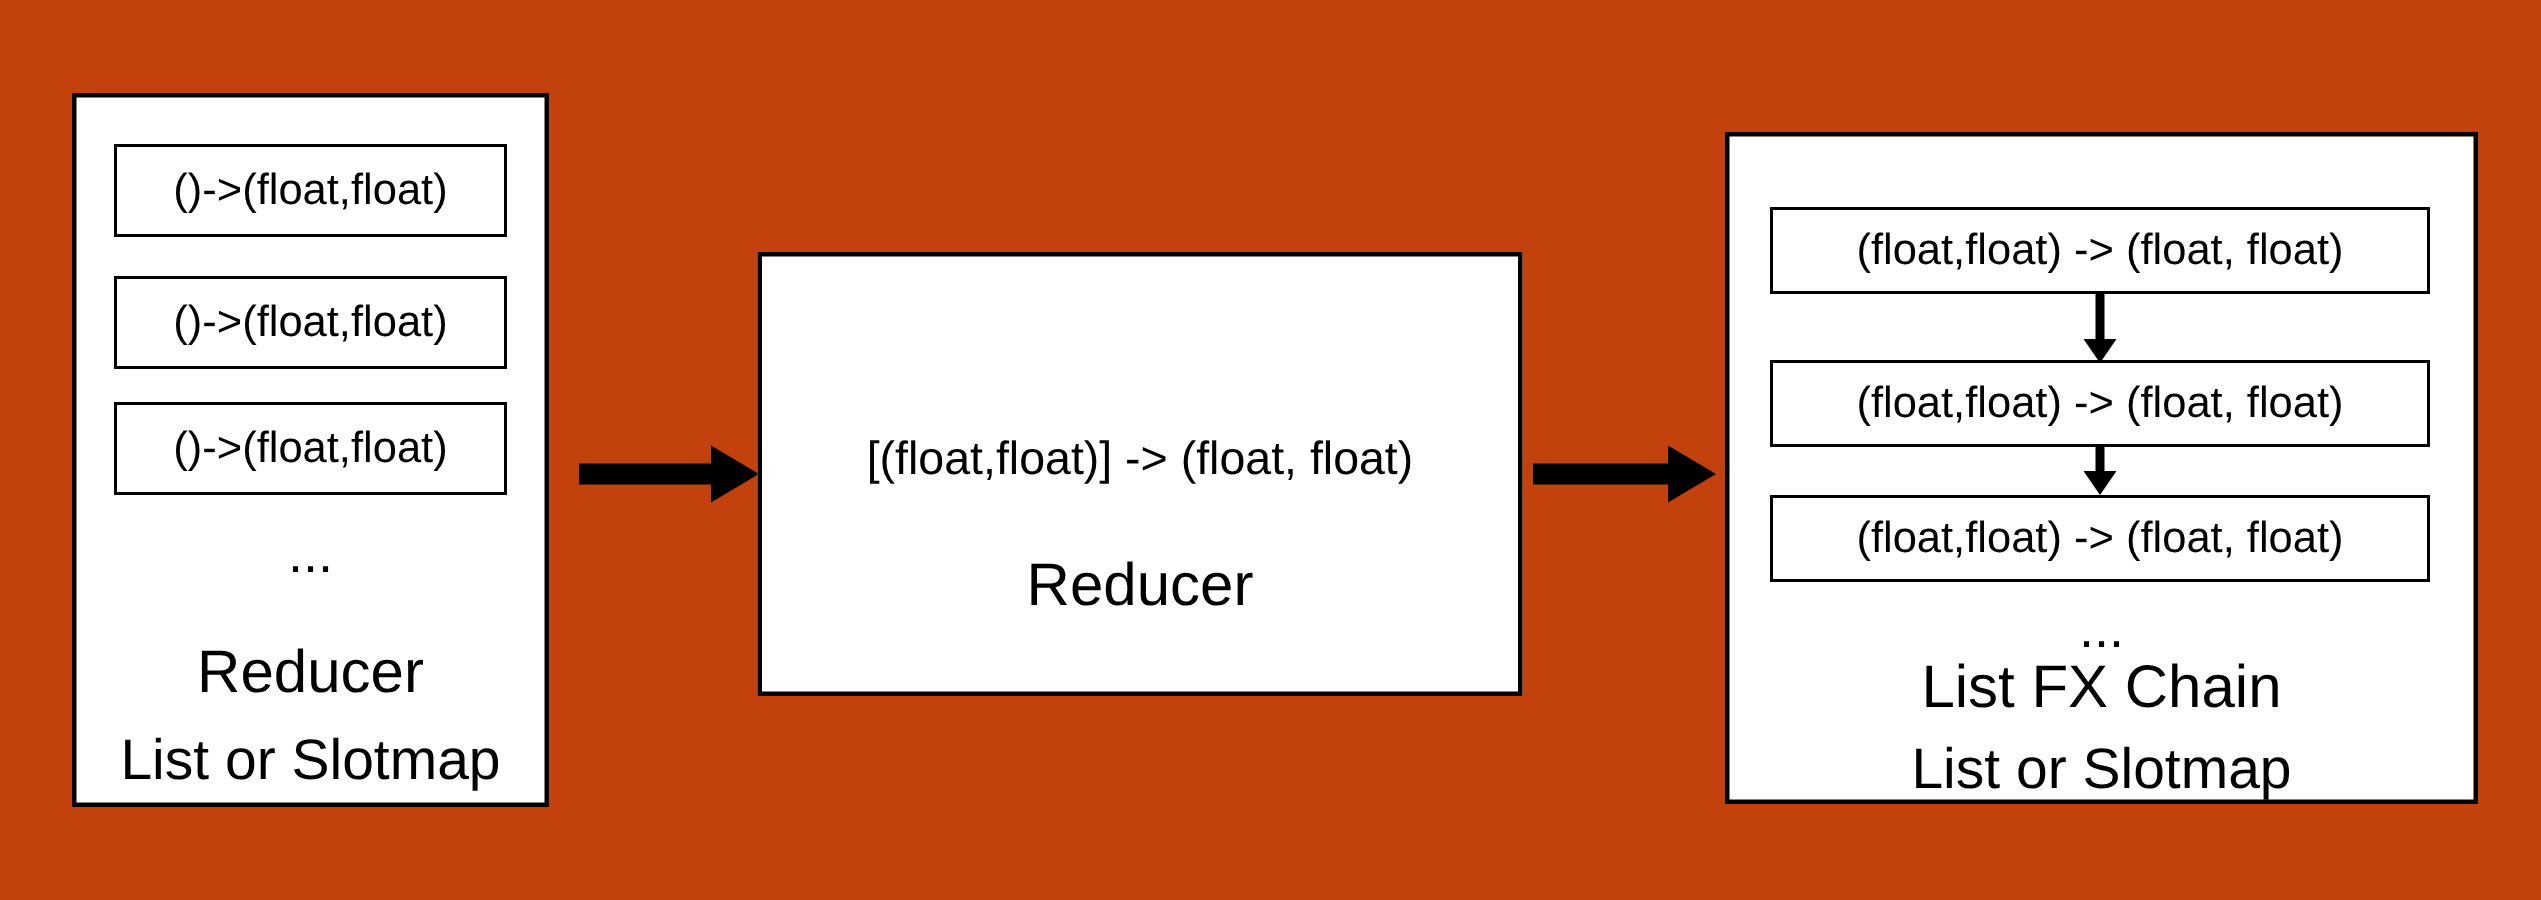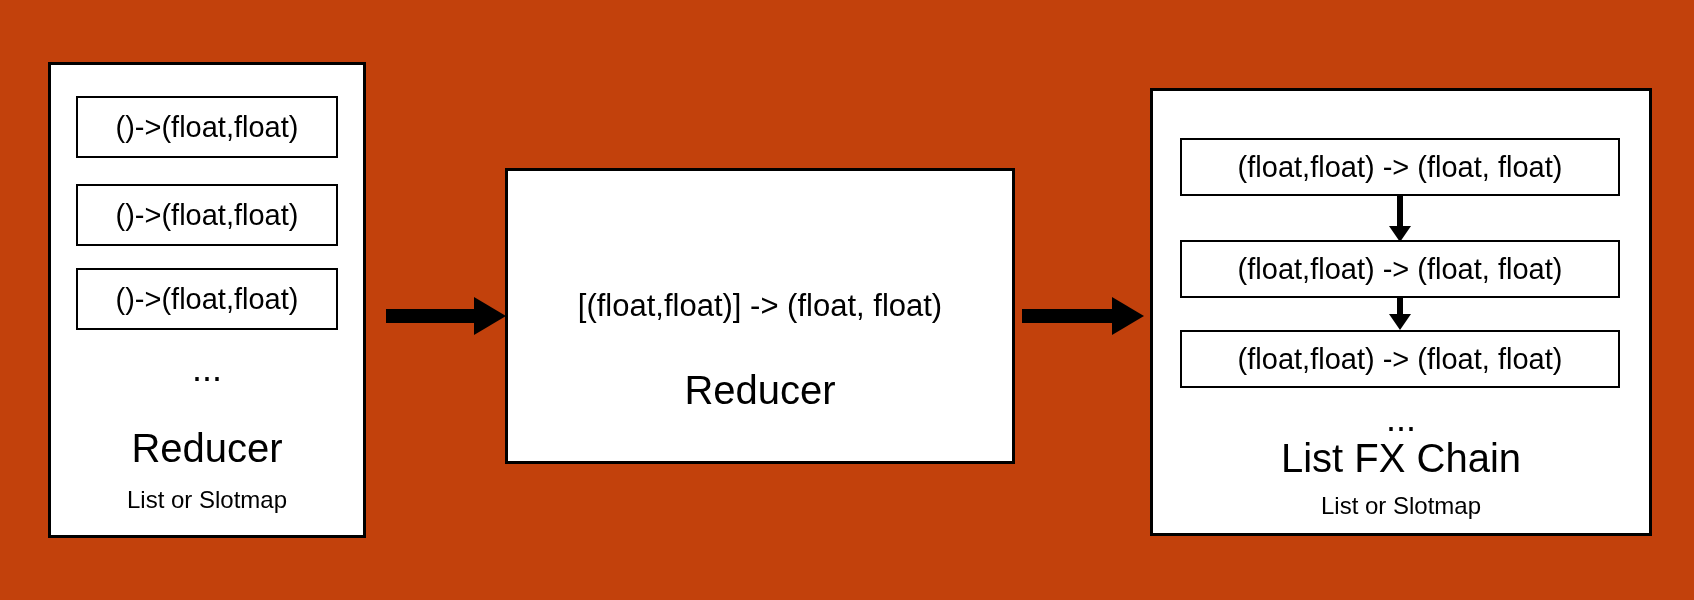--- a/index.html
+++ b/index.html
@@ -34,21 +34,21 @@
     font-size: 29px;
     white-space: nowrap;
   }
   .label {
     position: absolute;
     text-align: center;
     white-space: nowrap;
   }
   .ellipsis { font-size: 36px; }
   .title-lg { font-size: 40px; }
-  .subtitle { font-size: 24px; }
+  .subtitle { font-size: 38px; }
   .signature { font-size: 31px; }
   .arrow-shaft-h {
     position: absolute;
     height: 14px;
     background: #000000;
   }
   .arrow-head-right {
     position: absolute;
     width: 0;
     height: 0;

